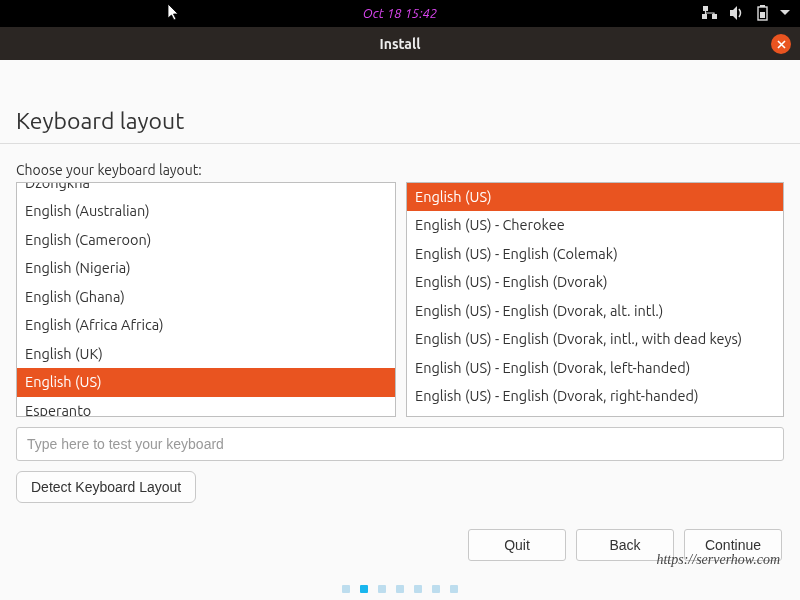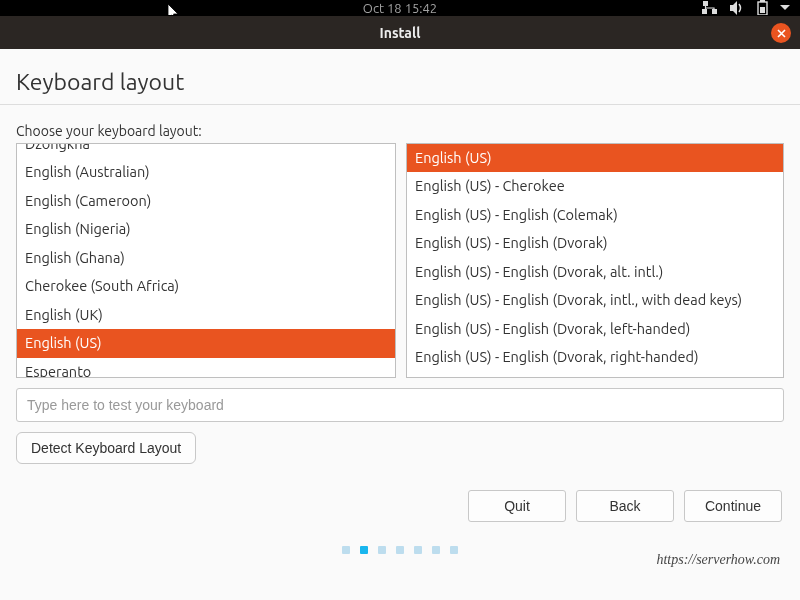--- a/index.html
+++ b/index.html
@@ -1,43 +1,44 @@
 <!DOCTYPE html>
 <html><head>
 <meta charset="utf-8">
 <style>
   * { box-sizing: border-box; margin: 0; padding: 0; }
   html, body { width: 800px; height: 600px; font-family: Ubuntu, "Segoe UI", Arial, sans-serif; overflow: hidden; }
   body { background: #fafafa; color: #333; font-size: 14px; }
 
   
   .topbar {
-    height: 15px; background: #000; color: #a3a3a3; display: flex;
+    height: 26px; background: #000; color: #d946ef; display: flex;
     align-items: center; justify-content: center; position: relative;
     font-size: 13px;
+    font-style: italic;
   }
   .topbar .tray { position: absolute; right: 10px; display: flex; gap: 12px; align-items: center; }
   .topbar .tray svg { fill: #ddd; }
   .cursor { position: absolute; left: 168px; top: 4px; }
 
   
   .titlebar {
     height: 34px; background: #2b2623; color: #eee; display: flex;
     align-items: center; justify-content: center; position: relative;
     border-top: 1px solid #000; font-size: 14px; font-weight: 600;
   }
   .closebtn {
     position: absolute; right: 9px; top: 7px; width: 20px; height: 20px;
     border-radius: 50%; background: #e95420; display: flex;
     align-items: center; justify-content: center; color: #fff; font-size: 12px;
     cursor: pointer;
   }
 
   
-  .content { padding: 20px 16px 0 16px; }
+  .content { padding: 20px 16px 0 16px; margin-top: 28px; }
   h1 { font-size: 23px; font-weight: 400; color: #333; margin-bottom: 10px; }
   .hr { height: 1px; background: #ddd; margin: 6px -16px 18px -16px; }
   .choose { font-size: 14px; color: #333; margin-bottom: 4px; }
 
   .lists { display: flex; gap: 10px; }
   .listbox {
     border: 1px solid #bfbfbf; background: #fff; height: 235px;
     overflow: hidden; position: relative;
   }
   .listbox.left { width: 380px; }
@@ -125,21 +126,21 @@
   <div class="hr"></div>
   <div class="choose">Choose your keyboard layout:</div>
 
   <div class="lists">
     <div class="listbox left" id="layout-list">
         <div class="item cut">Dzongkha</div>
         <div class="item">English (Australian)</div>
         <div class="item">English (Cameroon)</div>
         <div class="item">English (Nigeria)</div>
         <div class="item">English (Ghana)</div>
-        <div class="item">Cherokee (South Africa)</div>
+        <div class="item">English (Africa Africa)</div>
         <div class="item">English (UK)</div>
         <div class="item selected">English (US)</div>
         <div class="item">Esperanto</div>
       </div>
     <div class="listbox right" id="variant-list">
         <div class="item selected">English (US)</div>
         <div class="item">English (US) - Cherokee</div>
         <div class="item">English (US) - English (Colemak)</div>
         <div class="item">English (US) - English (Dvorak)</div>
         <div class="item">English (US) - English (Dvorak, alt. intl.)</div>

